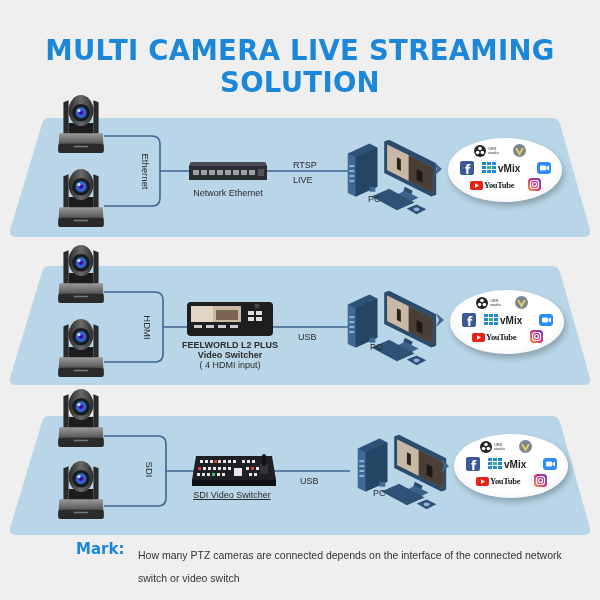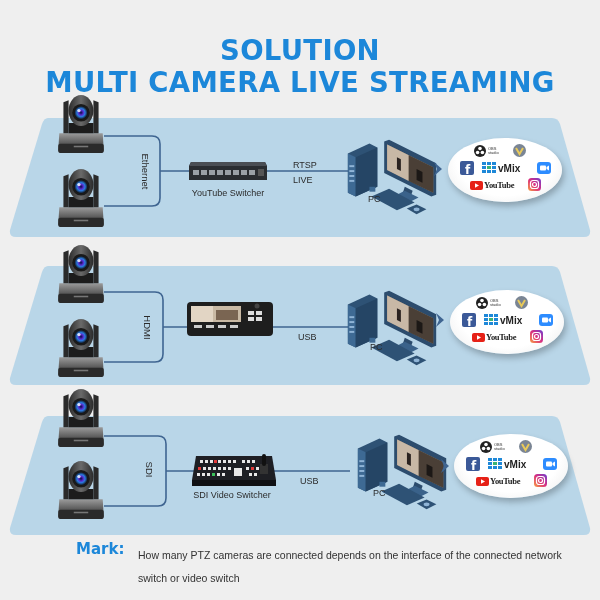--- a/index.html
+++ b/index.html
@@ -25,22 +25,22 @@
   .logo { position: absolute; display: flex; align-items: center; justify-content: center; }
 
   .mark { position: absolute; left: 76px; top: 540px; }
   .mark-key { position: absolute; left: 0; top: 0; color: #1c87d9; font-weight: bold; font-size: 15px; font-family: "DejaVu Sans", sans-serif; }
   .mark-text { position: absolute; left: 62px; top: 4px; width: 440px; font-size: 10.5px; line-height: 23px; color: #333; }
 </style>
 </head>
 <body>
 
 <div class="title">
+  <div>MULTI CAMERA LIVE STREAMING</div>
   <div>SOLUTION</div>
-  <div>MULTI CAMERA LIVE STREAMING</div>
 </div>
 
 <svg width="0" height="0" style="position:absolute">
   <defs>
     <linearGradient id="camBody" x1="0" x2="1">
       <stop offset="0" stop-color="#2b2b2b"></stop>
         <stop offset="0.5" stop-color="#6a6a6a"></stop>
         <stop offset="1" stop-color="#2b2b2b"></stop>
     </linearGradient>
     <linearGradient id="camBase" x1="0" x2="0" y1="0" y2="1">
@@ -124,21 +124,21 @@
         <rect x="13" y="10" width="6" height="5"></rect>
       <rect x="21" y="10" width="6" height="5"></rect>
         <rect x="29" y="10" width="6" height="5"></rect>
       <rect x="37" y="10" width="6" height="5"></rect>
         <rect x="45" y="10" width="6" height="5"></rect>
       <rect x="53" y="10" width="6" height="5"></rect>
         <rect x="61" y="10" width="6" height="5"></rect>
     </g>
     <rect x="70" y="9" width="6" height="7" fill="#555"></rect>
   </svg>
-  <div class="lbl c" style="left:176px;top:100px;width:104px;">YouTube Switcher</div>
+  <div class="lbl c" style="left:176px;top:100px;width:104px;">Network Ethernet</div>
 
   <div class="lbl" style="left:293px;top:72px;text-align:center;">RTSP</div>
   <div class="lbl" style="left:293px;top:87px;">LIVE</div>
 
   <svg class="abs" style="left:340px;top:47px" width="108" height="80">
       <use href="#pc"></use>
     </svg>
   <div class="lbl" style="left:368px;top:106px;">PC</div>
 
   <svg class="abs" style="left:433px;top:73px" width="10" height="16">
@@ -233,20 +233,25 @@
     <rect x="62" y="10" width="6" height="4" fill="#ddd"></rect>
       <rect x="70" y="10" width="6" height="4" fill="#ddd"></rect>
     <rect x="62" y="16" width="6" height="4" fill="#ddd"></rect>
       <rect x="70" y="16" width="6" height="4" fill="#ddd"></rect>
     <circle cx="71" cy="5" r="2.5" fill="#444"></circle>
     <rect x="8" y="24" width="8" height="3" fill="#ccc"></rect>
       <rect x="20" y="24" width="8" height="3" fill="#ccc"></rect>
     <rect x="32" y="24" width="8" height="3" fill="#ccc"></rect>
       <rect x="44" y="24" width="8" height="3" fill="#ccc"></rect>
   </svg>
+  <div class="lbl c bold" style="left:176px;top:104px;width:108px;line-height:10px;">
+    <div>FEELWORLD L2 PLUS</div>
+    <div>Video Switcher</div>
+    <div style="font-weight:normal">( 4 HDMI input)</div>
+  </div>
 
   <div class="lbl" style="left:298px;top:96px;">USB</div>
 
   <svg class="abs" style="left:340px;top:50px" width="108" height="80">
       <use href="#pc"></use>
     </svg>
   <div class="lbl" style="left:370px;top:106px;">PC</div>
 
   <svg class="abs" style="left:435px;top:76px" width="10" height="16">
     <path d="M1 1 L9 8 L1 15 L4 8 Z" fill="#3f6591"></path>
@@ -366,21 +371,21 @@
         <rect x="64" y="23" width="3" height="3"></rect>
       <rect x="44" y="18" width="8" height="8"></rect>
     </g>
     <rect x="8" y="17" width="3" height="3" fill="#e23a3a"></rect>
     <rect x="24" y="10" width="3" height="3" fill="#e23a3a"></rect>
     <rect x="22" y="23" width="3" height="3" fill="#3cc25a"></rect>
     <rect x="61" y="17" width="3" height="3" fill="#e23a3a"></rect>
     <rect x="70" y="14" width="8" height="10" fill="#333"></rect>
     <rect x="72" y="4" width="4" height="12" rx="2" fill="#111"></rect>
   </svg>
-  <div class="lbl c" style="left:180px;top:104px;width:104px;">SDI Video Switcher</div>
+  <div class="lbl c" style="left:180px;top:104px;width:104px;text-decoration:underline;">SDI Video Switcher</div>
 
   <div class="lbl" style="left:300px;top:90px;">USB</div>
 
   <svg class="abs" style="left:350px;top:44px" width="108" height="80">
       <use href="#pc"></use>
     </svg>
   <div class="lbl" style="left:373px;top:102px;">PC</div>
 
   <svg class="abs" style="left:440px;top:72px" width="10" height="16">
     <path d="M1 1 L9 8 L1 15 L4 8 Z" fill="#3f6591"></path>

